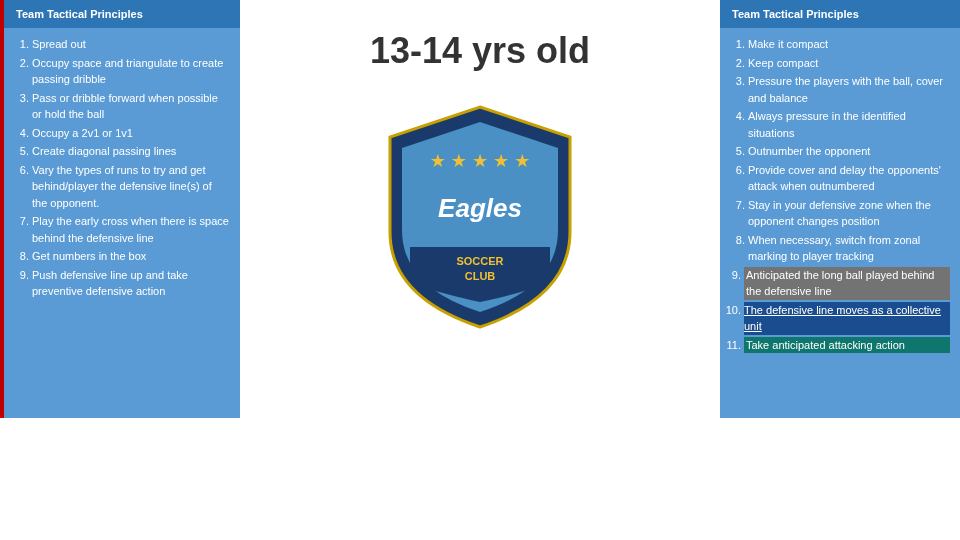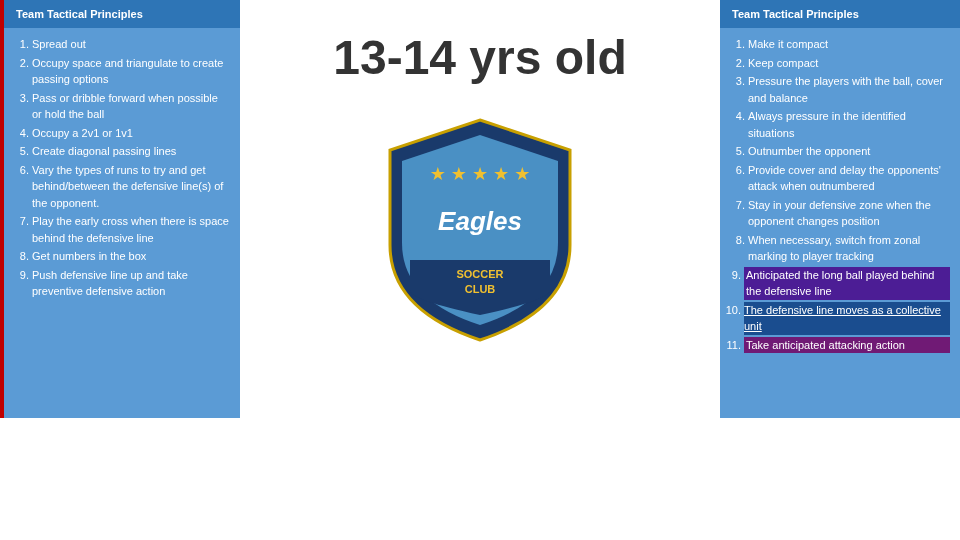--- a/index.html
+++ b/index.html
@@ -62,21 +62,21 @@
       flex: 1;
       display: flex;
       flex-direction: column;
       align-items: center;
       justify-content: flex-start;
       padding: 30px 20px 10px;
       background: #fff;
     }
 
     .center-title {
-      font-size: 48px;
+      font-size: 36px;
       font-weight: bold;
       color: #333;
       margin-bottom: 20px;
     }
 
     
     .logo-container {
       display: flex;
       align-items: center;
       justify-content: center;
@@ -117,25 +117,25 @@
 <body>
 
 <div class="main-container">
 
   <div class="left-panel">
     <div class="panel-header">Team Tactical Principles</div>
     <div class="panel-body">
       <ol>
 
       <li>Spread out</li>
-          <li>Occupy space and triangulate to create passing options</li>
+          <li>Occupy space and triangulate to create passing dribble</li>
           <li>Pass or dribble forward when possible or hold the ball</li>
           <li>Occupy a 2v1 or 1v1</li>
           <li>Create diagonal passing lines</li>
-          <li>Vary the types of runs to try and get behind/between the defensive line(s) of the opponent.</li>
+          <li>Vary the types of runs to try and get behind/player the defensive line(s) of the opponent.</li>
           <li>Play the early cross when there is space behind the defensive line</li>
           <li>Get numbers in the box</li>
           <li>Push defensive line up and take preventive defensive action</li>
         </ol>
     </div>
   </div>
 
   <div class="center-panel">
     <div class="center-title">13-14 yrs old</div>
     <div class="logo-container">
@@ -164,20 +164,20 @@
       <ol>
 
       <li>Make it compact</li>
           <li>Keep compact</li>
           <li>Pressure the players with the ball, cover and balance</li>
           <li>Always pressure in the identified situations</li>
           <li>Outnumber the opponent</li>
           <li>Provide cover and delay the opponents' attack when outnumbered</li>
           <li>Stay in your defensive zone when the opponent changes position</li>
           <li>When necessary, switch from zonal marking to player tracking</li>
-          <li class="highlight-item" style="background: #4c1d95; padding-left: 2px;">Anticipated the long ball played behind the defensive line</li>
+          <li class="highlight-item" style="background: #737373; padding-left: 2px;">Anticipated the long ball played behind the defensive line</li>
           <li class="highlight-item" style="background: rgb(26, 77, 143); padding-left: 0; text-decoration: underline;">The defensive line moves as a collective unit</li>
-          <li class="highlight-item" style="background: #701a75; padding-left: 2px;">Take anticipated attacking action</li>
+          <li class="highlight-item" style="background: #0f766e; padding-left: 2px;">Take anticipated attacking action</li>
         </ol>
     </div>
   </div>
 
 </div>
 
 </body></html>

